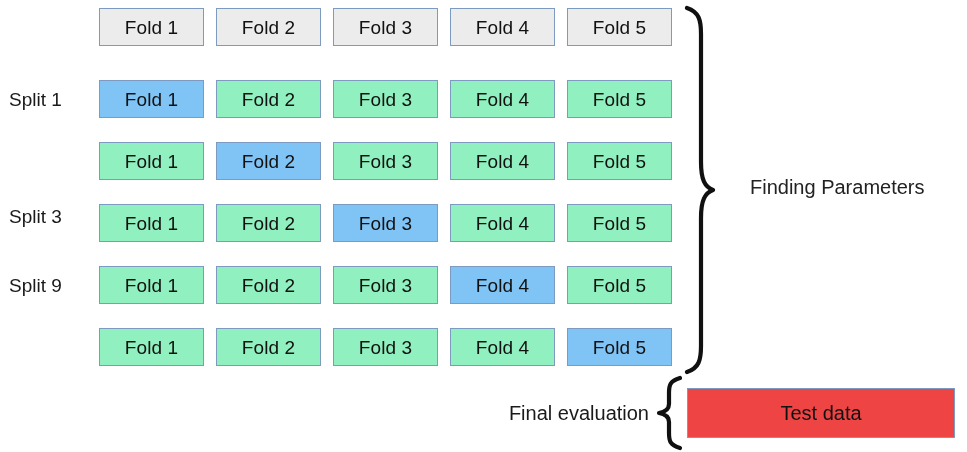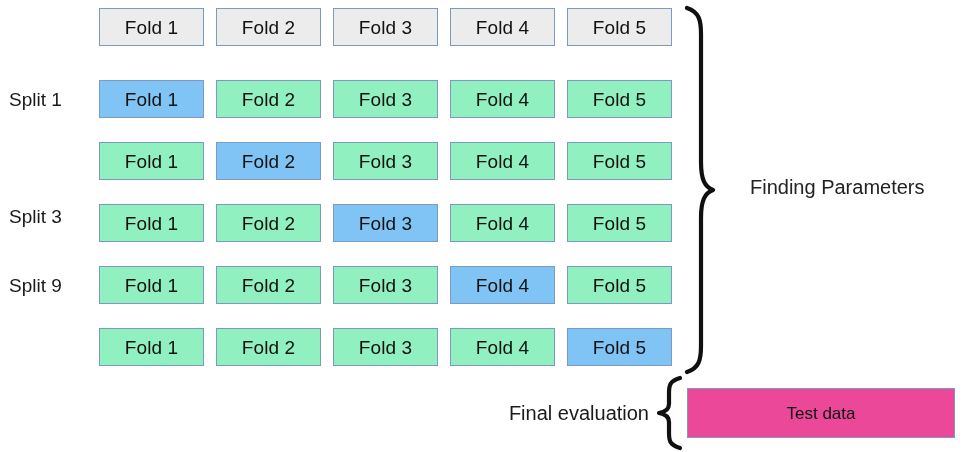--- a/index.html
+++ b/index.html
@@ -92,25 +92,25 @@
 
   
   #test-data-box {
     position: absolute;
     left: 687px;
     top: 388px;
     width: 268px;
     height: 50px;
     box-sizing: border-box;
     border: 1px solid #7d9ac0;
-    background: #ec4899;
+    background: #ef4444;
     display: flex;
     align-items: center;
     justify-content: center;
-    font-size: 17px;
+    font-size: 20px;
     line-height: 1;
     color: #111111;
   }
 </style>
 </head>
 <body>
 
 <div id="diagram">
 
   <div>

